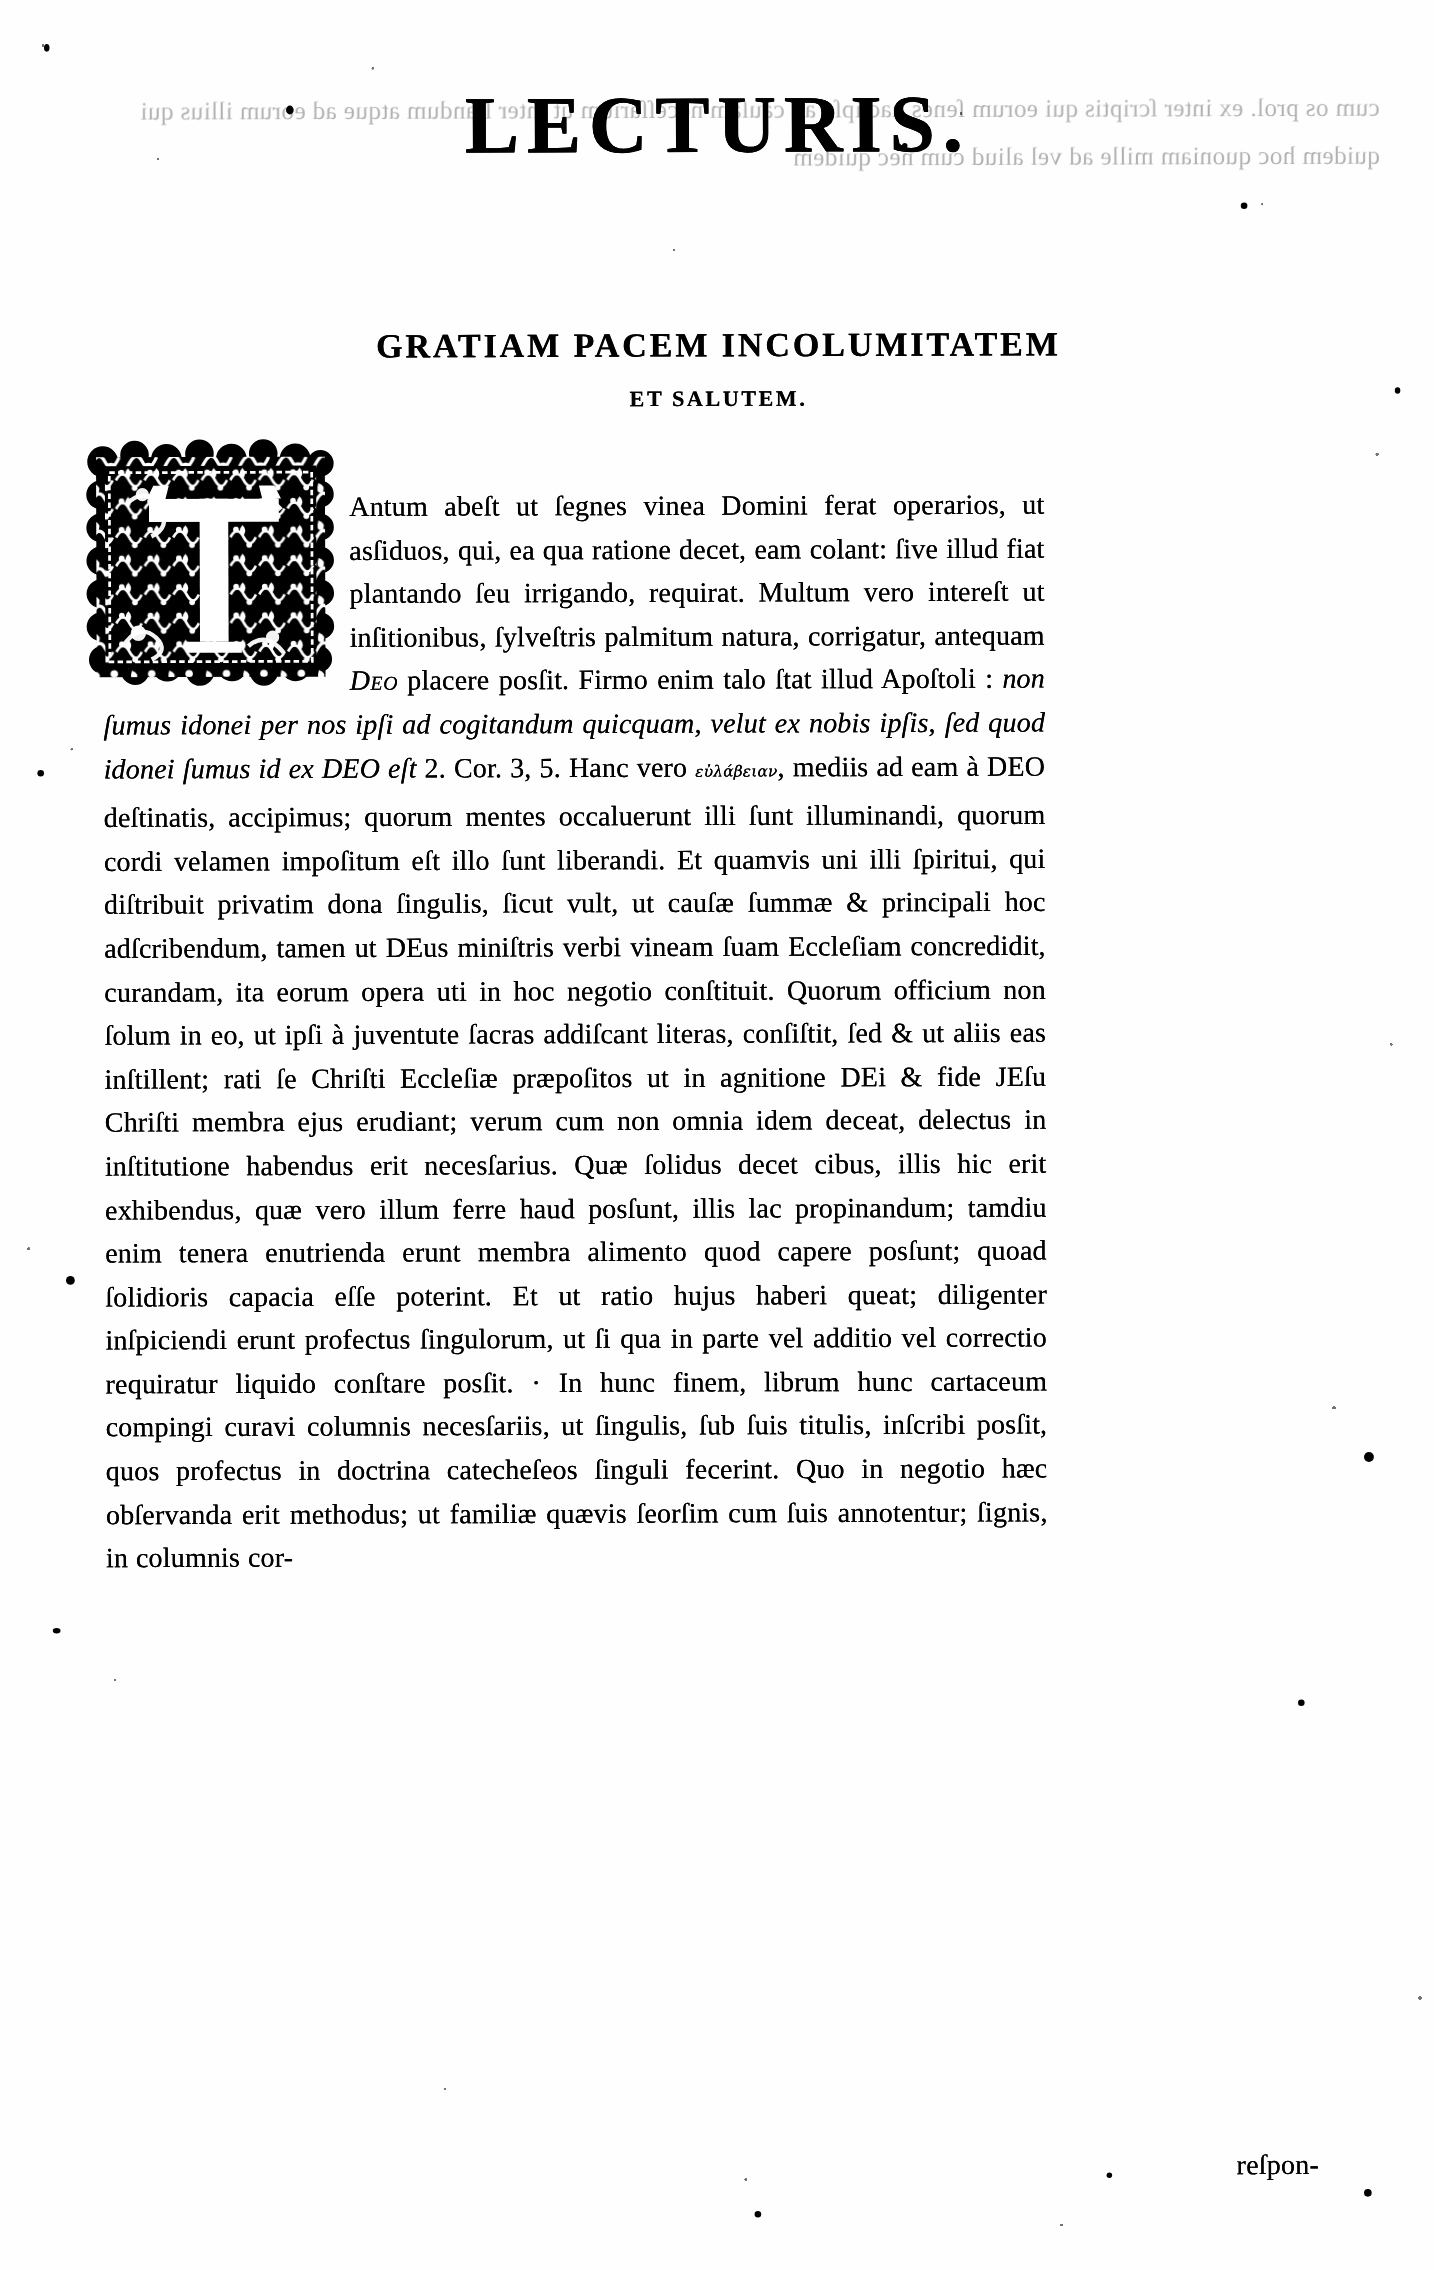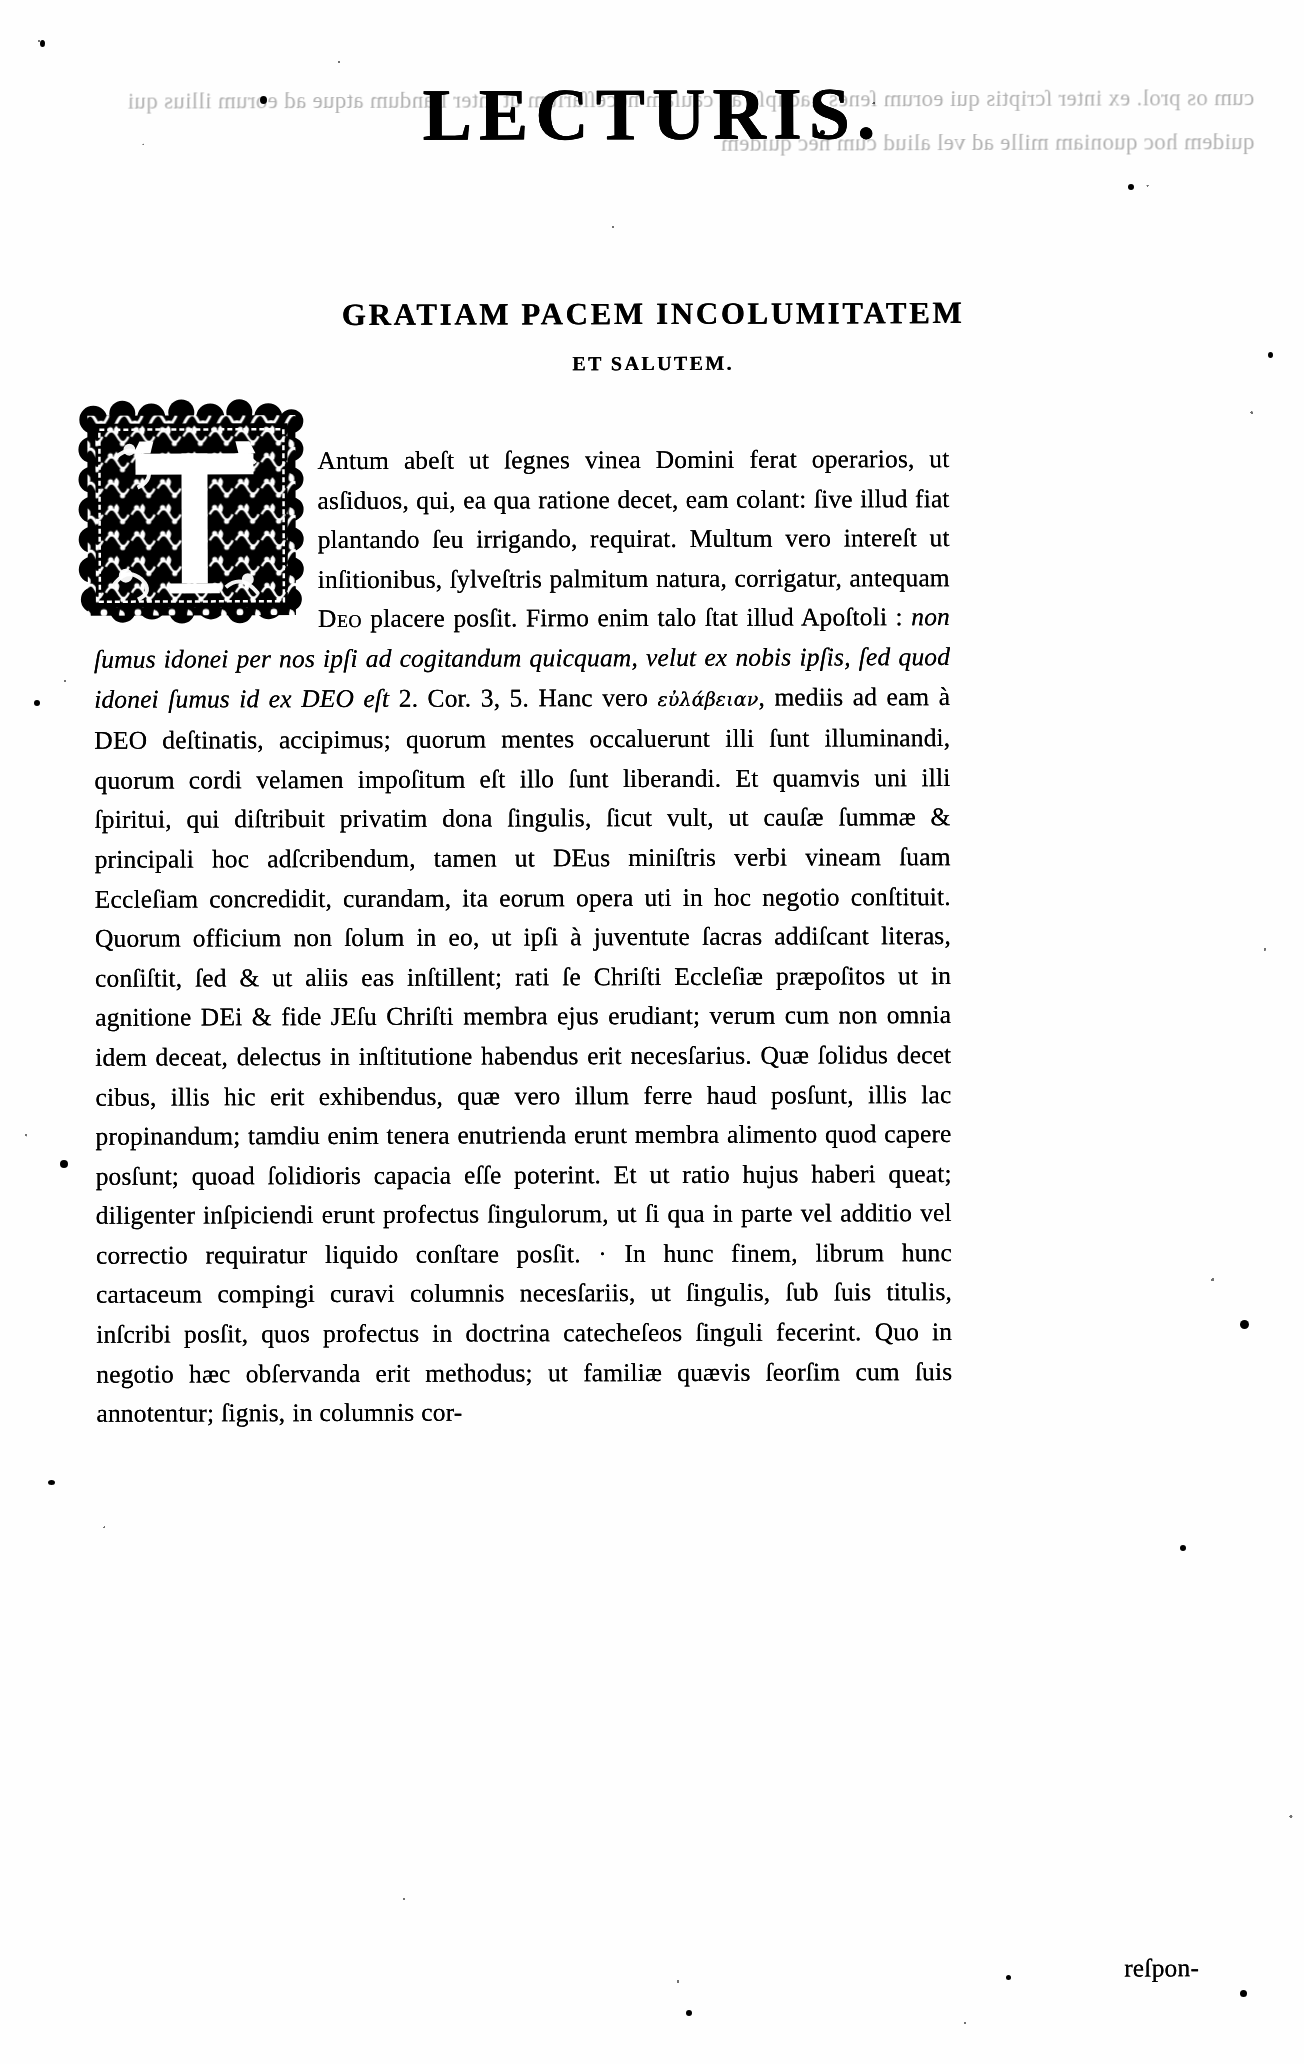--- a/index.html
+++ b/index.html
@@ -119,25 +119,26 @@
     letter-spacing: .15px;
     word-spacing: .5px;
     text-shadow: 0 0 .35px #000;
   }
   #body-text p { margin: 0; }
 
   #body-text .ital { font-style: italic; }
   #body-text .scap {
     font-variant: small-caps;
     letter-spacing: .5px;
+    font-style: italic;
   }
   #body-text .grk {
     font-family: "DejaVu Serif", serif;
     font-style: italic;
-    font-size: 19px;
+    font-size: 14px;
   }
 
   
   .initial-block {
     position: absolute;
     top: 396px;
     left: 76px;
     width: 228px;
     height: 228px;
     overflow: hidden;

